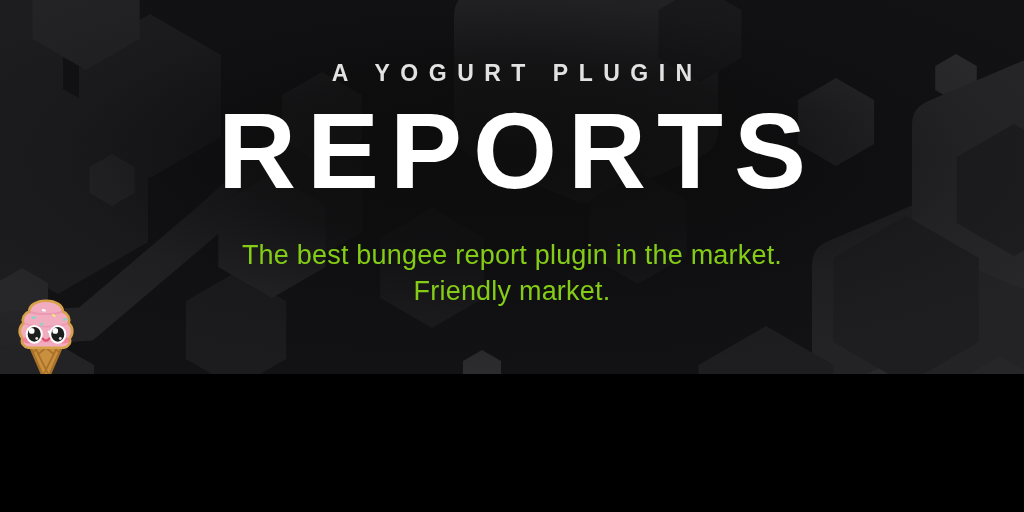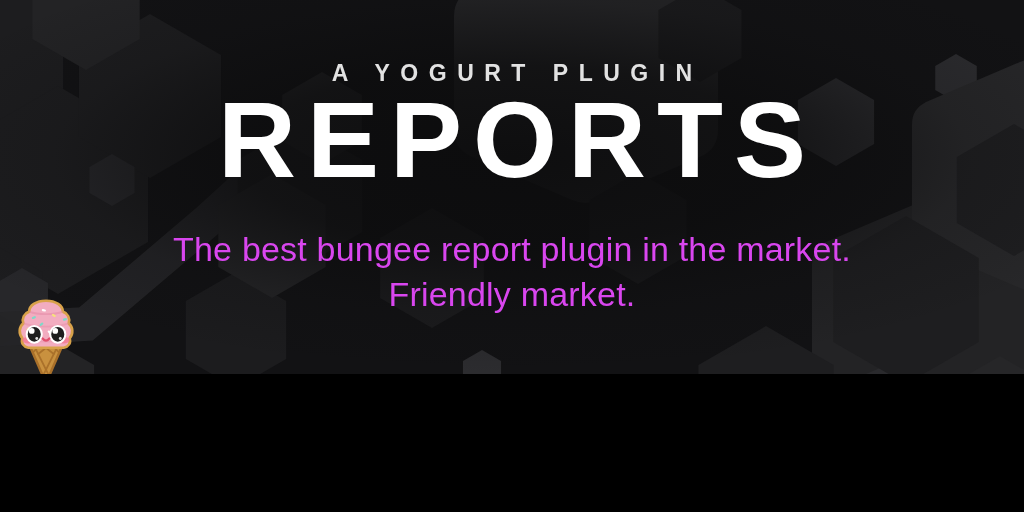--- a/index.html
+++ b/index.html
@@ -66,29 +66,29 @@
   .headline {
     font-weight: 700;
     font-size: 108px;
     line-height: 0.99;
     letter-spacing: 11px;
     text-indent: 11px;
     color: #ffffff;
     white-space: nowrap;
   }
   #headline-1 { margin-top: 38px; }
-  #headline-2 { margin-top: 2px; }
+  #headline-2 { margin-top: 13px; }
 
   #tagline {
     margin-top: 33px;
-    font-size: 34px;
+    font-size: 27px;
     font-weight: 300;
     line-height: 1.32;
     letter-spacing: 0.2px;
-    color: #d946ef;
+    color: #84cc16;
   }
   #tagline .tag-line { display: block; white-space: nowrap; }
 
   
   #mascot {
     position: absolute;
     left: 4px;
     bottom: -4px;
     width: 84px;
     height: 84px;

